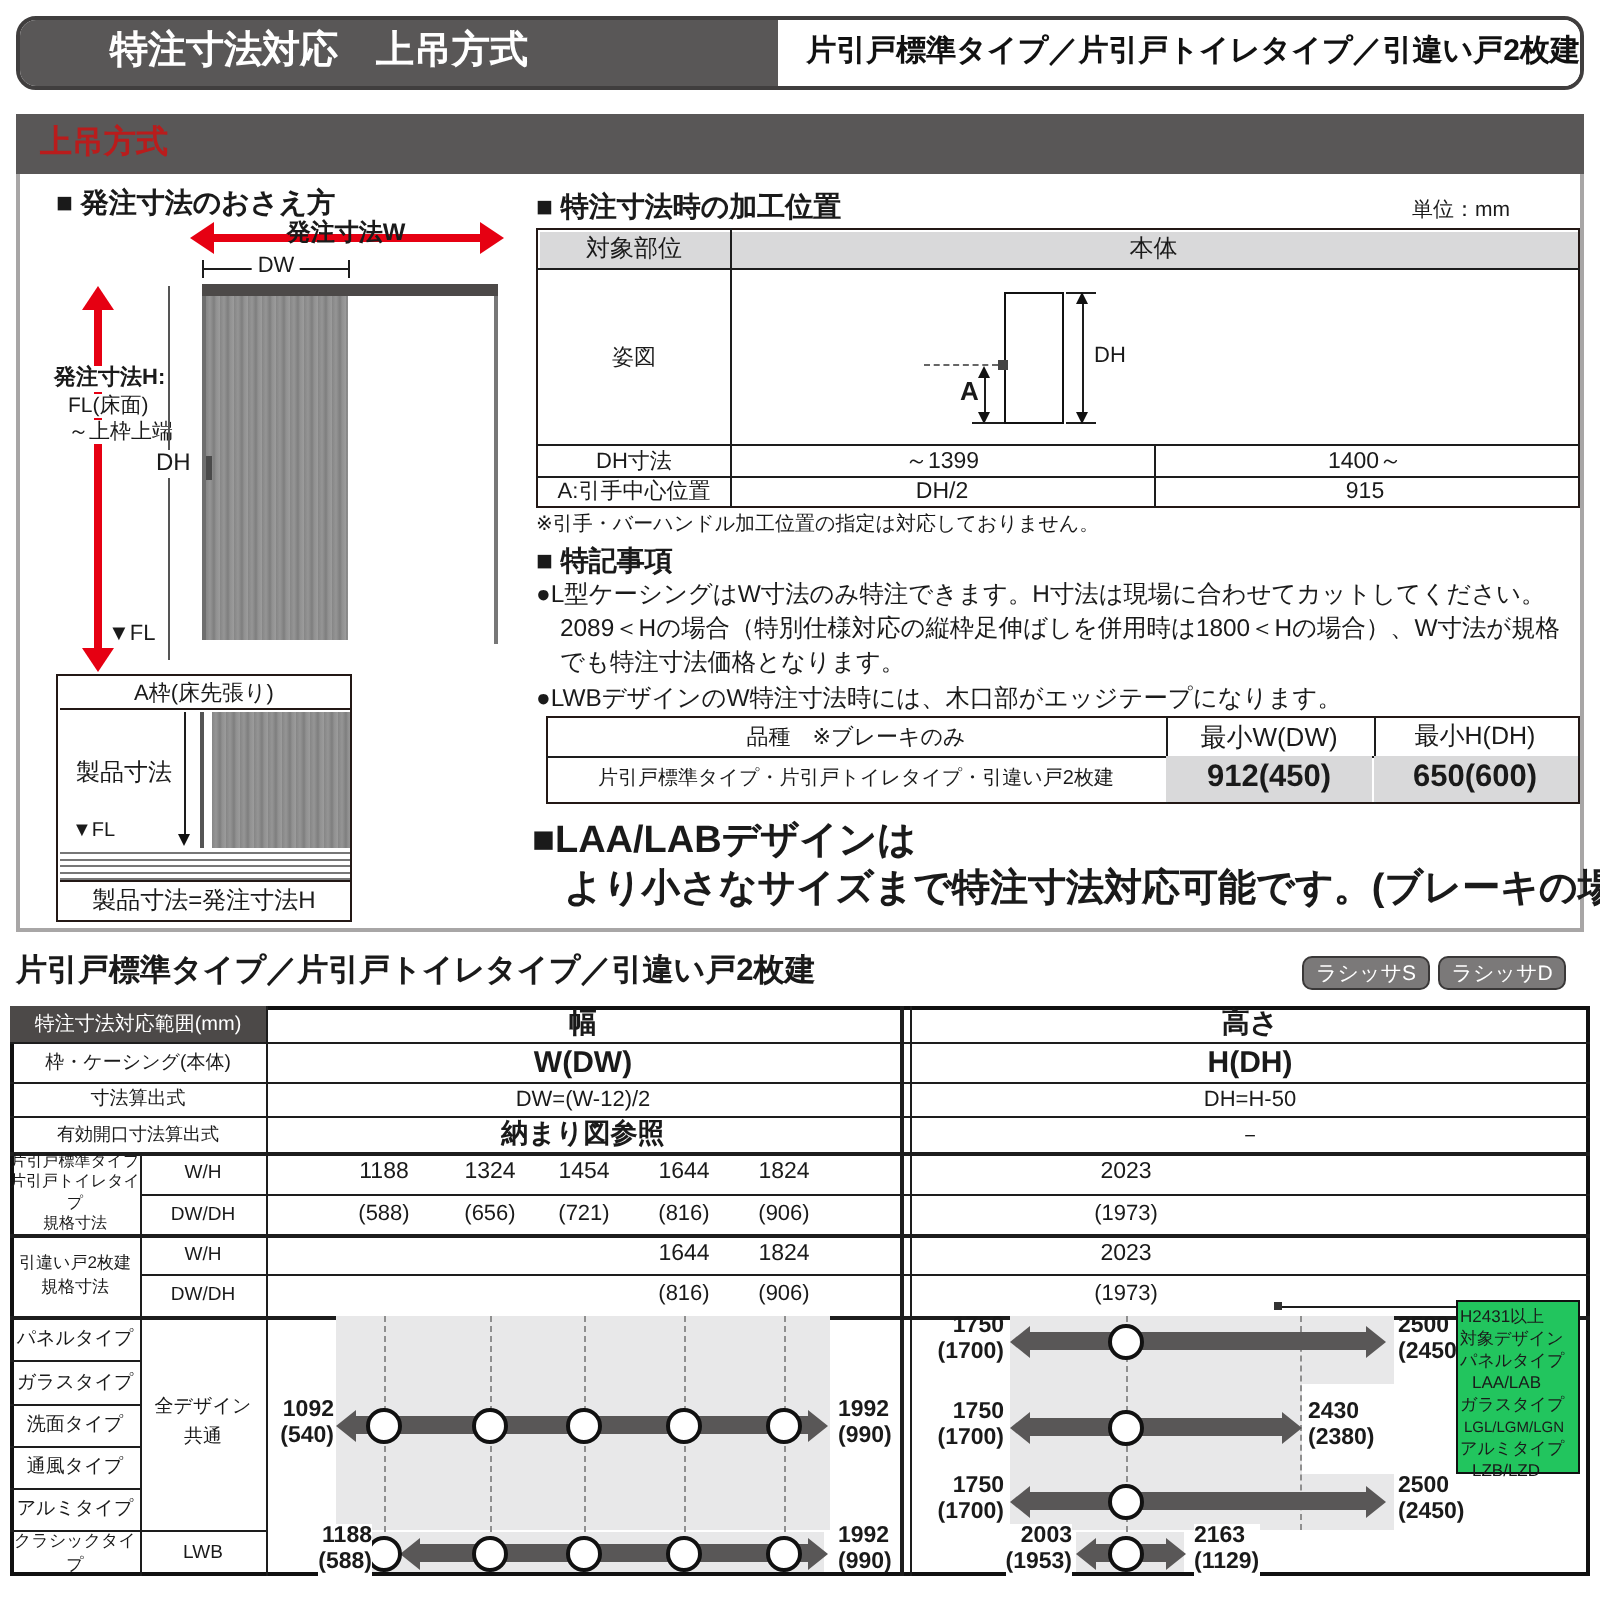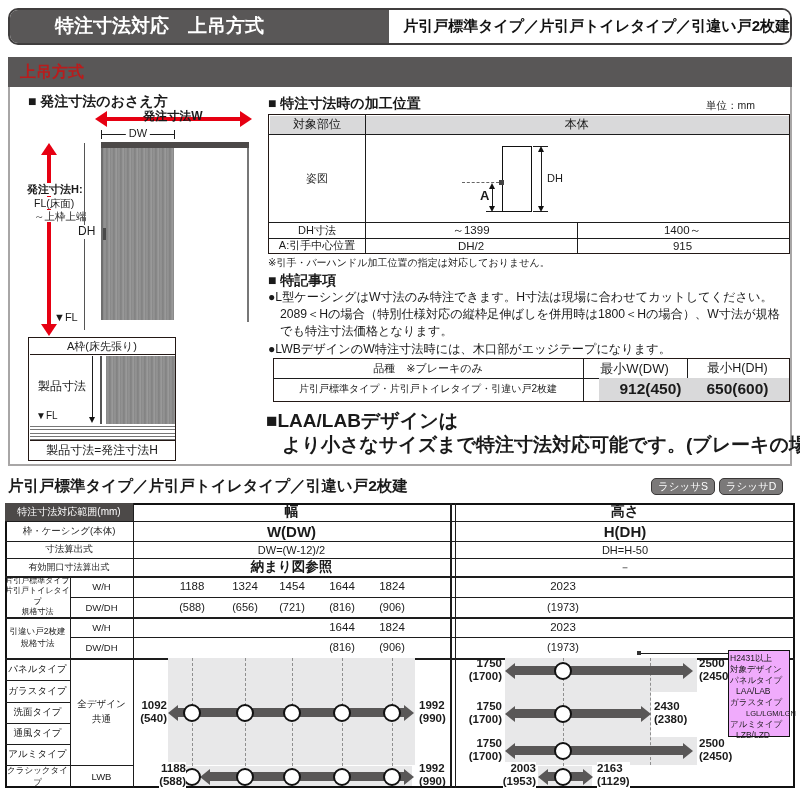--- a/index.html
+++ b/index.html
@@ -123,21 +123,21 @@
   <div class="a" style="left:268px;top:341px;width:524px;font-size:12.2px;line-height:17px;padding-left:12px;text-indent:-12px">●LWBデザインのW特注寸法時には、木口部がエッジテープになります。</div>
 
   <div class="a" style="left:273px;top:358px;width:517px;height:44px;border:1.5px solid #231815"></div>
   <div class="hl" style="left:273px;top:378px;width:517px"></div>
   <div class="vl" style="left:583px;top:358px;height:44px"></div>
   <div class="vl" style="left:686.5px;top:358px;height:44px"></div>
   <div class="c" style="left:274.5px;top:359.5px;width:307px;height:18.5px;font-size:11px">品種　※ブレーキのみ</div>
   <div class="c" style="left:583px;top:359.5px;width:103px;height:18.5px;font-size:13px">最小W(DW)</div>
   <div class="c" style="left:686.5px;top:359.5px;width:102px;height:18.5px;font-size:12.5px">最小H(DH)</div>
   <div class="c" style="left:274.5px;top:378px;width:307px;height:22.5px;font-size:10px">片引戸標準タイプ・片引戸トイレタイプ・引違い戸2枚建</div>
-  <div class="c cellg b" style="left:599px;top:378px;width:103px;height:22.5px;font-size:15.5px">912(450)</div>
+  <div class="c cellg b" style="left:583px;top:378px;width:103px;height:22.5px;font-size:15.5px">912(450)</div>
   <div class="c cellg b" style="left:686.5px;top:378px;width:102px;height:22.5px;font-size:15.5px">650(600)</div>
 
   <div class="t b" style="left:266px;top:410px;font-size:19px">■LAA/LABデザインは</div>
   <div class="t b" style="left:282px;top:434px;font-size:19px">より小さなサイズまで特注寸法対応可能です。(ブレーキの場合)</div>
 
   <div class="t b" style="left:8px;top:477px;font-size:15.5px">片引戸標準タイプ／片引戸トイレタイプ／引違い戸2枚建</div>
   <div class="c" style="left:651px;top:478px;width:64px;height:17px;background:#7b7979;color:#fff;font-size:10.5px;border:1.5px solid #3a3838;border-radius:5px">ラシッサS</div>
   <div class="c" style="left:719px;top:478px;width:64px;height:17px;background:#7b7979;color:#fff;font-size:10.5px;border:1.5px solid #3a3838;border-radius:5px">ラシッサD</div>
 
   <div class="a" style="left:5px;top:503px;width:790px;height:285px;border:2px solid #111"></div>
@@ -307,24 +307,24 @@
     <span>2003</span>
     <span>(1953)</span>
   </div>
   <div class="ll" style="left:597px;top:762px;background:#fff">
     <span>2163</span>
     <span>(1129)</span>
   </div>
 
   <div class="hl" style="left:640px;top:653px;width:88px"></div>
   <div class="a" style="left:637px;top:651px;width:4px;height:4px;background:#333"></div>
-  <div class="a" style="left:728px;top:650px;width:62px;height:87px;border:1.5px solid #111;background:#f0abfc;padding:2px 1px">
+  <div class="a" style="left:728px;top:650px;width:62px;height:87px;border:1.5px solid #111;background:#22c55e;padding:2px 1px">
     <span class="lgl">H2431以上</span>
     <span class="lgl">対象デザイン</span>
     <span class="lgl">パネルタイプ</span>
     <span class="lgl ind">LAA/LAB</span>
     <span class="lgl">ガラスタイプ</span>
-    <span class="lgl ind" style="font-size:7.5px;padding-left:16px">LGL/LGM/LGN</span>
+    <span class="lgl ind" style="font-size:7.5px;padding-left:2px">LGL/LGM/LGN</span>
     <span class="lgl">アルミタイプ</span>
     <span class="lgl ind">LZB/LZD</span>
   </div>
 
 </div>
 
 </body></html>

